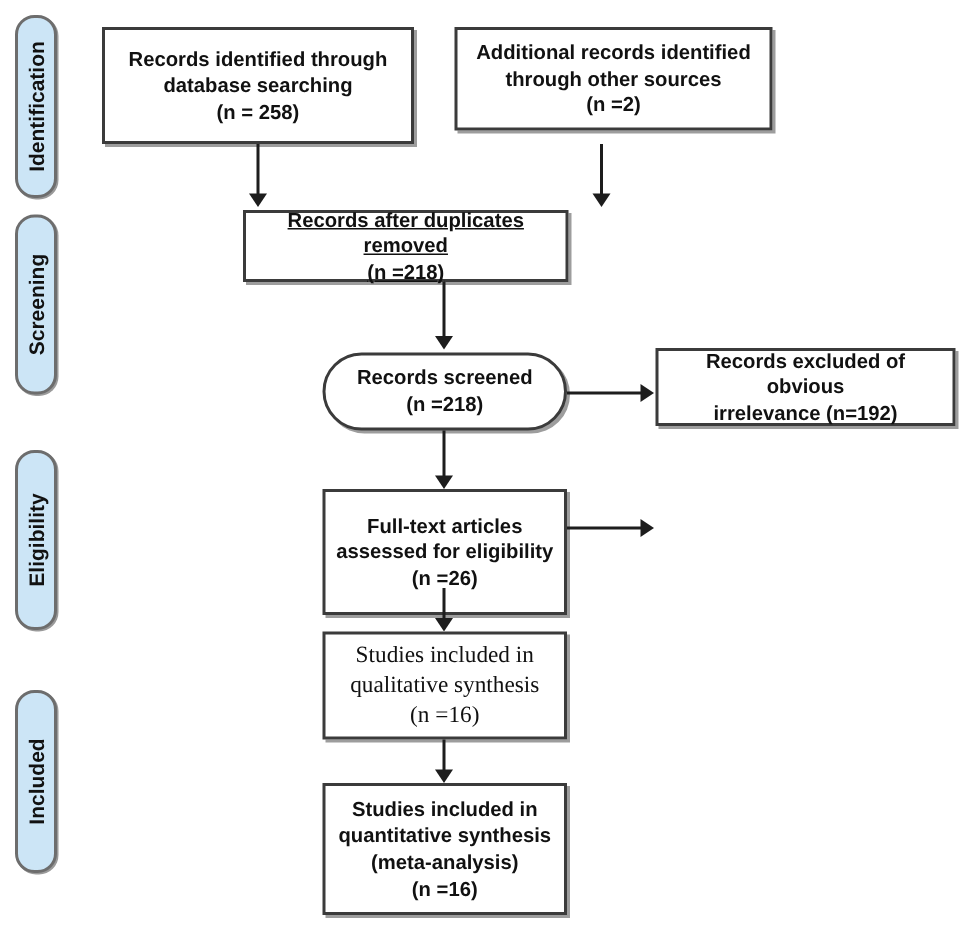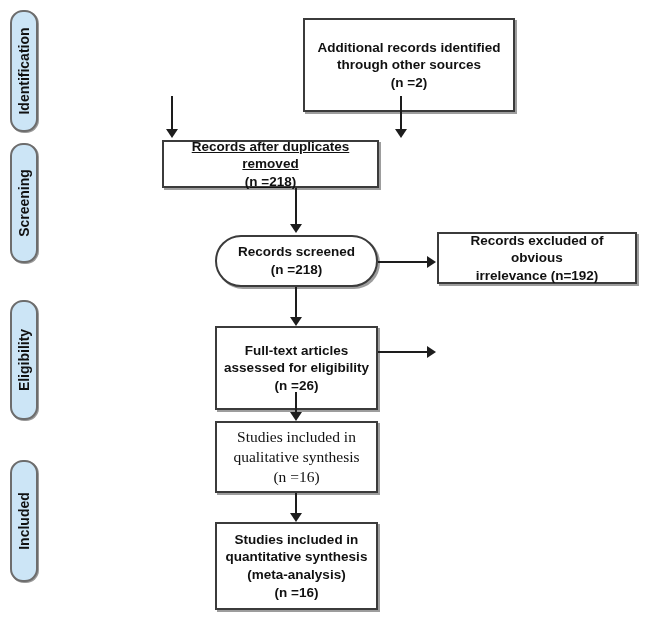--- a/index.html
+++ b/index.html
@@ -118,22 +118,27 @@
   </div>
 
   <div class="stage-tab" style="left:10px; top:300px; width:28px; height:120px;">
     <span class="stage-label">Eligibility</span>
   </div>
 
   <div class="stage-tab" style="left:10px; top:460px; width:28px; height:122px;">
     <span class="stage-label">Included</span>
   </div>
 
-
-  <div class="fbox sans" style="left:303px; top:18px; width:212px; height:94px;">
+  <div class="fbox sans" style="left:68px; top:18px; width:208px; height:78px;">
+    <span class="btext">Records identified through
+database searching
+(n = 258)</span>
+  </div>
+
+  <div class="fbox sans" style="left:303px; top:18px; width:212px; height:69px;">
     <span class="btext">Additional records identified
 through other sources
 (n =2)</span>
   </div>
 
   <div class="vline" style="left:171px; top:96px; height:35px;"></div>
   <div class="arrow-down" style="left:166px; top:129px;"></div>
 
   <div class="vline" style="left:400px; top:96px; height:35px;"></div>
   <div class="arrow-down" style="left:395px; top:129px;"></div>

